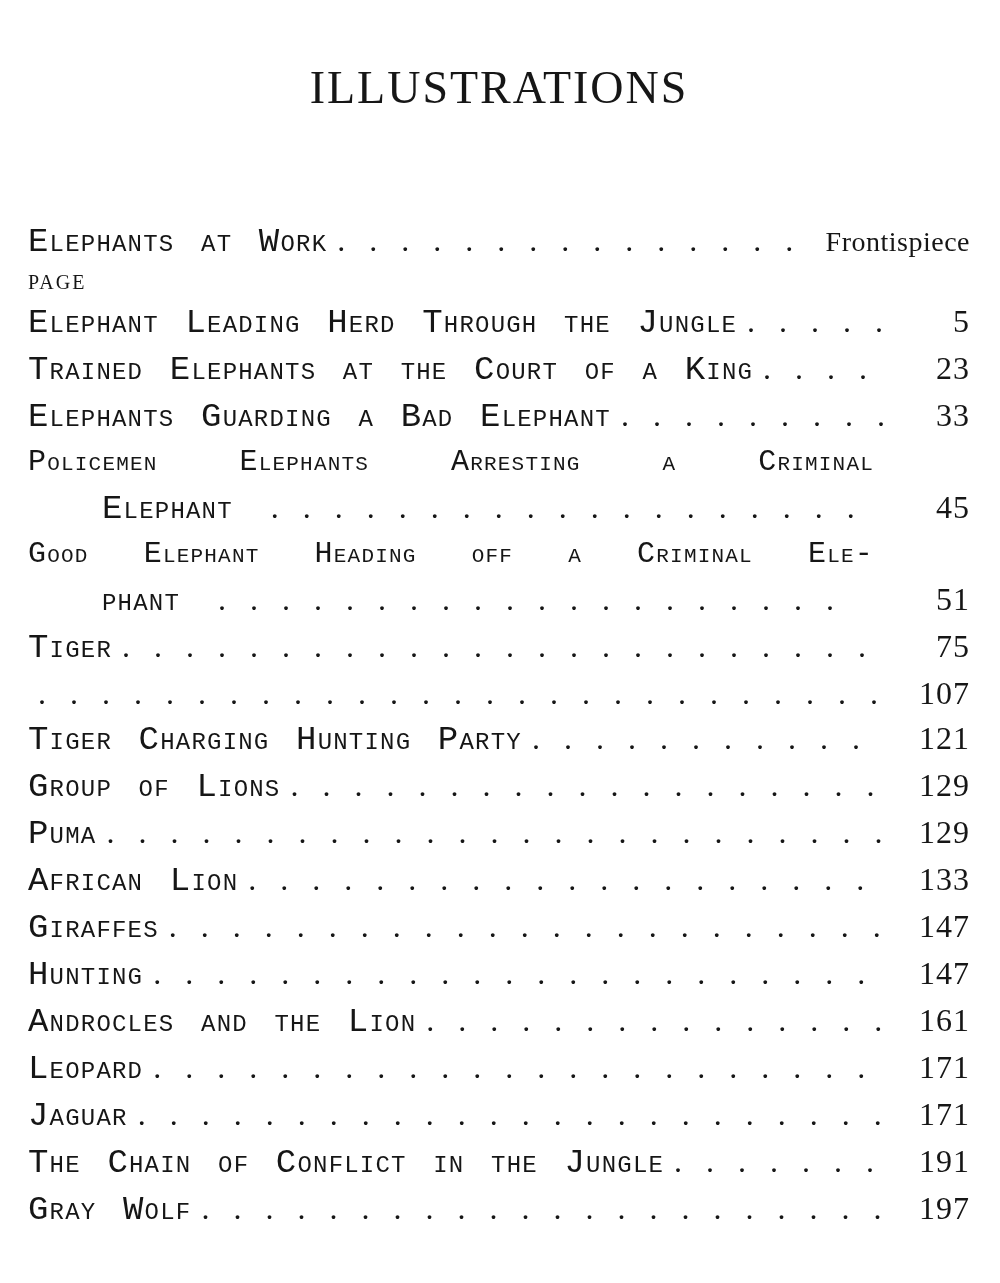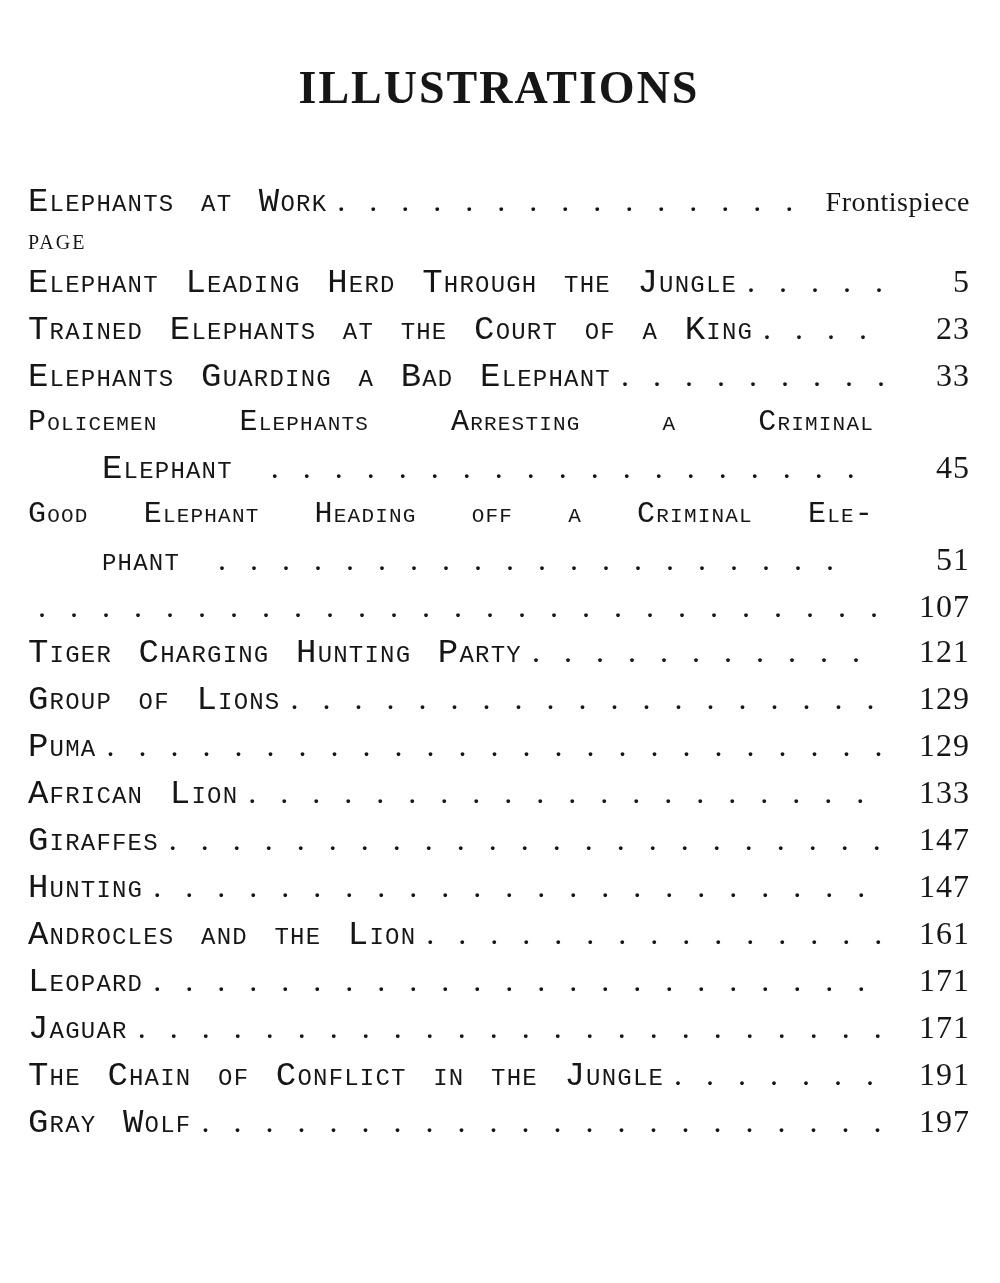--- a/index.html
+++ b/index.html
@@ -12,24 +12,24 @@
     overflow: hidden;
   }
   .page {
     width: 1000px;
     height: 1283px;
     padding: 62px 30px 0 28px;
   }
   h1.title {
     text-align: center;
     font-size: 46px;
-    font-weight: 700;
+    font-weight: 400;
     letter-spacing: 2px;
     line-height: 52px;
-    margin-bottom: 44px;
+    margin-bottom: 84px;
   }
   .row {
     display: flex;
     align-items: baseline;
     font-size: 34px;
     line-height: 45px;
   }
   .sc {
     font-variant: small-caps;
     letter-spacing: 1.2px;
@@ -115,20 +115,25 @@
         <span class="leader"></span>
         <span class="pageno">45</span>
       </div>
       <div class="jline sc">Good Elephant Heading off a Criminal Ele-</div>
       <div class="row indent">
         <span class="entry-text sc">phant</span>
         <span class="leader"></span>
         <span class="pageno">51</span>
       </div>
       <div class="row">
+        <span class="entry-text sc">Tiger</span>
+        <span class="leader"></span>
+        <span class="pageno">75</span>
+      </div>
+      <div class="row">
         <span class="leader"></span>
         <span class="pageno">107</span>
       </div>
       <div class="row">
         <span class="entry-text sc">Tiger Charging Hunting Party</span>
         <span class="leader"></span>
         <span class="pageno">121</span>
       </div>
       <div class="row">
         <span class="entry-text sc">Group of Lions</span>

